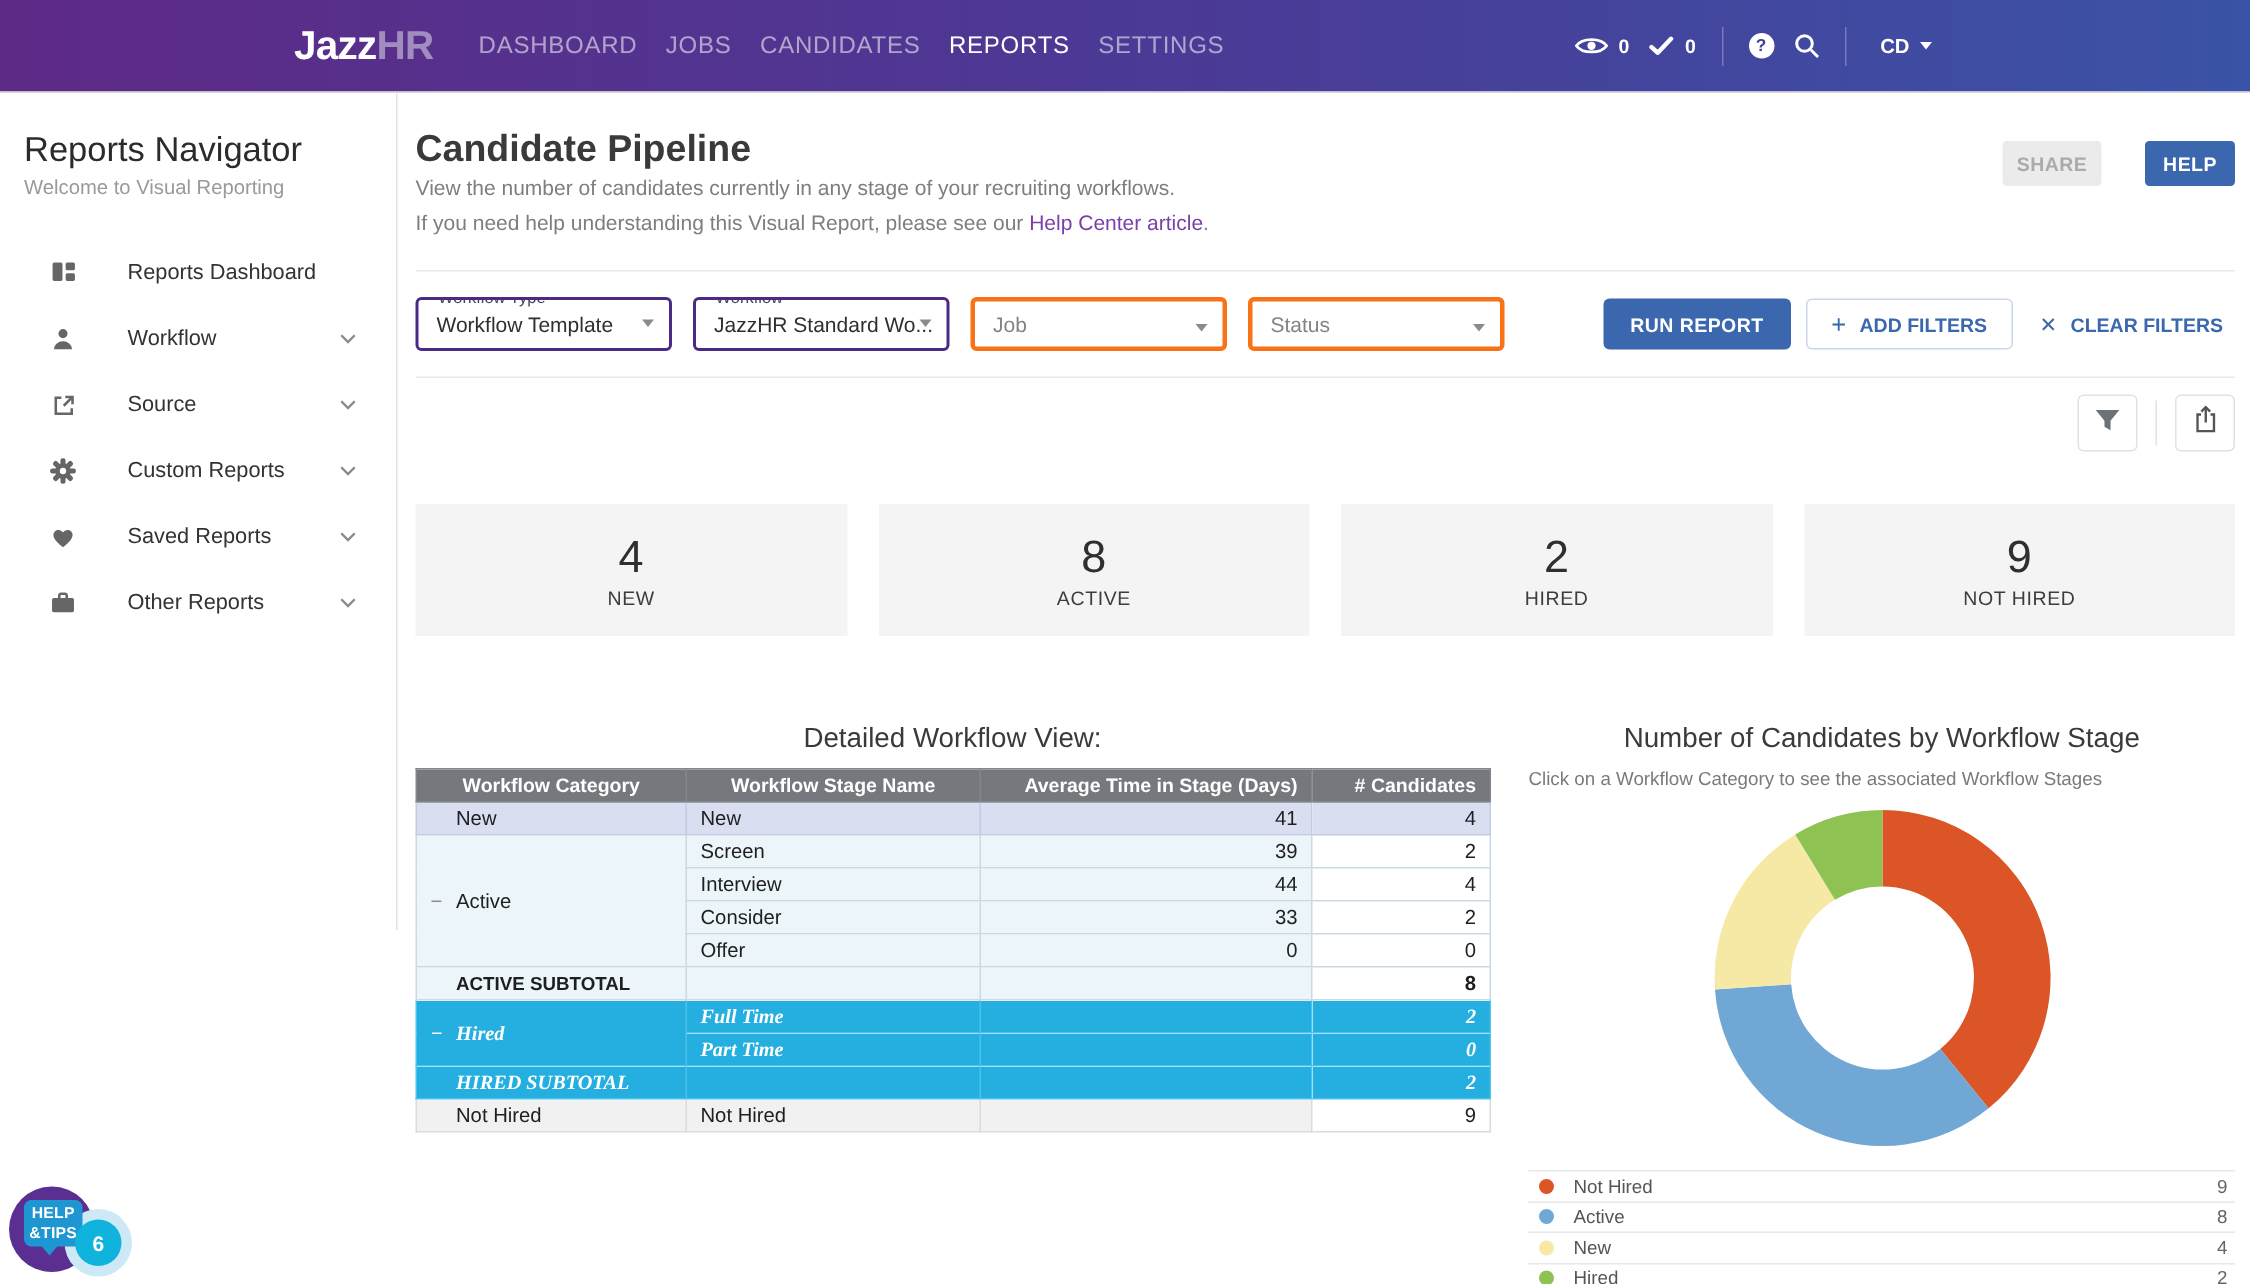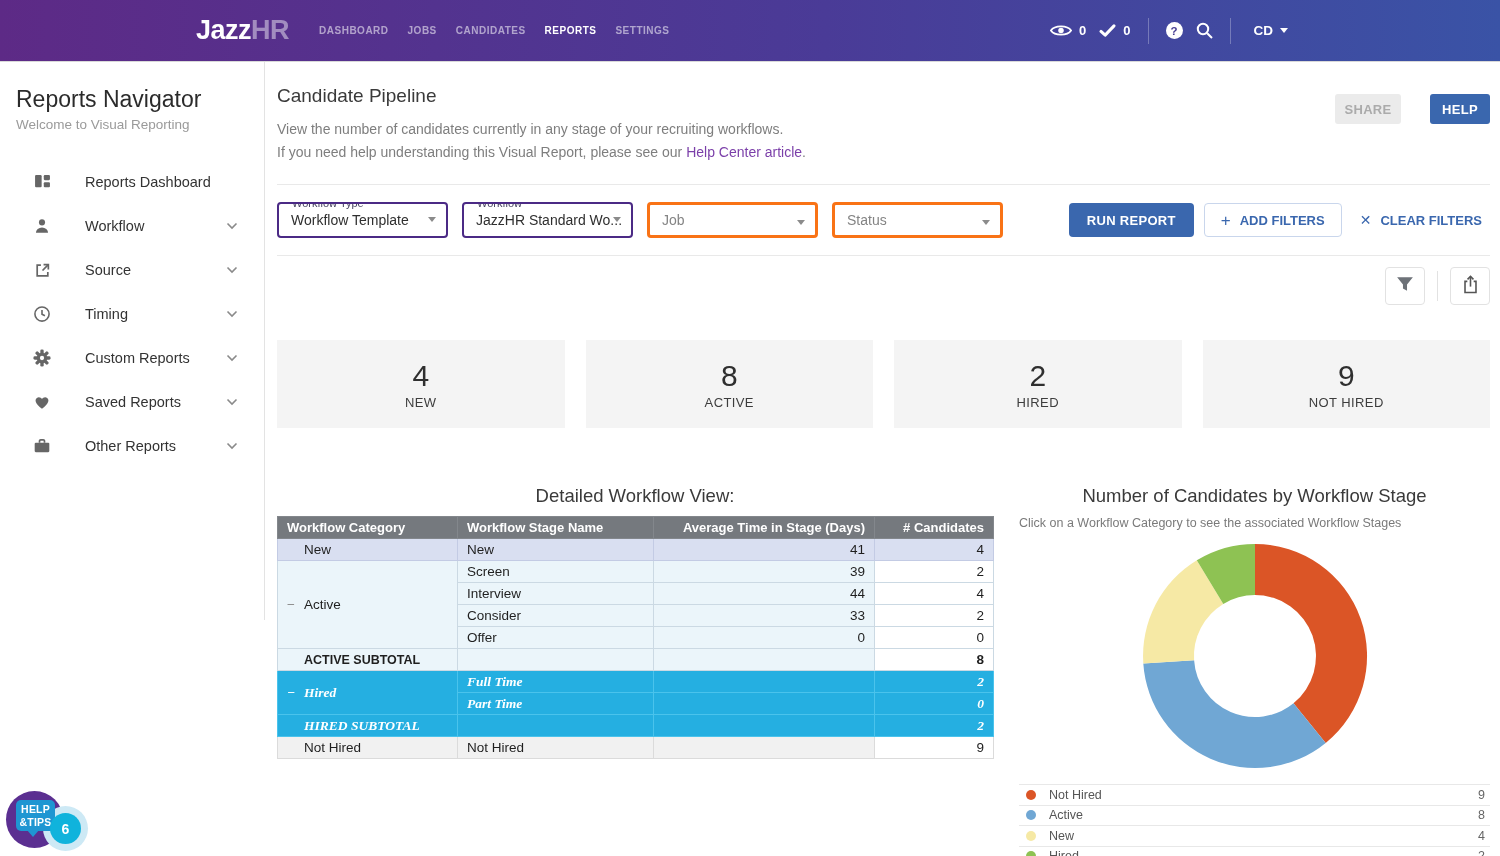--- a/index.html
+++ b/index.html
@@ -8,21 +8,21 @@
   .app { position:relative; width:1500px; height:856px; }
 
   
   .nav { height:62px; display:flex; align-items:center;
     background:linear-gradient(90deg,#5D2A86 0%,#4A3B97 55%,#3A53A6 100%);
     border-bottom:1px solid #d9d9d9; }
   .nav-logo { margin-left:196px; font-size:27px; font-weight:800; letter-spacing:-.5px; cursor:pointer; }
   .nav-logo .b1 { color:#fff; }
   .nav-logo .b2 { color:rgba(255,255,255,.45); }
   .nav-links { display:flex; gap:19px; margin-left:30px; }
-  .nav-link { font-size:10px; font-weight:700; letter-spacing:.5px;
+  .nav-link { font-size:16px; font-weight:400; letter-spacing:.5px;
     color:rgba(255,255,255,.55); cursor:pointer; text-decoration:none;text-align:center; }
   .nav-link.active { color:#fff; }
   .nav-right { margin-left:auto; margin-right:212px; display:flex; align-items:center; gap:13px; }
   .nav-count { display:flex; align-items:center; gap:7px; color:#fff;
     font-size:13px; font-weight:700; cursor:pointer; }
   .nav-vdiv { width:1px; height:26px; background:rgba(255,255,255,.28); margin:0 4px; }
   .q-circle { width:17px; height:17px; border-radius:50%; background:#fff; color:#463D92;
     font-size:11.5px; font-weight:800; display:flex; align-items:center; justify-content:center; cursor:pointer; }
   .nav-user { display:flex; align-items:center; gap:7px; color:#fff; font-size:13.5px;
     font-weight:700; cursor:pointer; margin-left:6px; }
@@ -37,21 +37,21 @@
   .sb-sub { font-size:13.5px; color:#9a9a9a; margin:4px 0 0 16px; }
   .sb-menu { margin-top:28px; }
   .sb-item { display:flex; align-items:center; height:44px; padding:0 26px 0 32px; cursor:pointer; }
   .sb-item .sb-icon { width:20px; display:flex; justify-content:center; }
   .sb-item .sb-label { margin-left:33px; font-size:14.5px; color:#333; }
   .sb-item .sb-chev { margin-left:auto; display:flex; }
 
   
   .main { flex:1; padding:0 10px 0 12px; }
   .report-header { display:flex; justify-content:space-between; padding-top:23px; }
-  .page-title { font-size:19px; font-weight:400; color:#3a3a3a; margin-bottom:11px; }
+  .page-title { font-size:25px; font-weight:700; color:#3a3a3a; }
   .desc { font-size:14px; color:#7e7e7e; line-height:23px; }
   .link { color:#7B3FA9; cursor:pointer; }
   .hdr-buttons { display:flex; gap:9px; padding-top:9px; }
   .btn { border:none; border-radius:3px; font-size:13px; font-weight:700;
     letter-spacing:.3px; cursor:pointer; font-family:inherit;margin-left:20px; }
   .btn-share { width:66px; height:30px; background:#EBEBEB; color:#ABABAB; }
   .btn-save { width:60px; height:30px; background:#3A67AE; color:#fff; }
 
   
   .filter-bar { margin-top:20px; border-top:1px solid #e9e9e9; border-bottom:1px solid #e9e9e9;
@@ -88,21 +88,21 @@
     align-items:center; justify-content:center; cursor:pointer; }
   .stat-value { font-size:30px; color:#2f2f2f; line-height:34px; }
   .stat-label { font-size:13px; color:#3d3d3d; letter-spacing:.4px; margin-top:2px; }
 
   
   .lower { display:flex; gap:26px; margin-top:57px; }
   .table-col { width:716px; flex:0 0 716px; }
   .section-title { font-size:18.5px; font-weight:400; color:#3a3a3a; margin-bottom:9px;text-align:center; }
   table.wf { border-collapse:collapse; width:716px; table-layout:fixed; font-size:13.5px; color:#1f1f1f; }
   table.wf th { background:#75797E; color:#fff; font-size:13px; font-weight:700;
-    padding:3px 9px; border:1px solid #83878C; height:22px; text-align:left; }
+    padding:3px 9px; border:1px solid #83878C; height:22px; text-align:center; }
   table.wf th.r { text-align:right;margin-top:37px; }
   table.wf td { padding:2px 9px; height:22px; border:1px solid #CBD9E3;
     white-space:nowrap; overflow:hidden; vertical-align:middle; }
   td.num, td.count { text-align:right; }
   .minus-ico { display:inline-block; width:17px; color:#8b8b8b; }
   .minus-sp { display:inline-block; width:17px; }
   tr.v-new td { background:#D9DFF1; border-color:#C3CBE4; }
   tr.v-active td, tr.v-active-subtotal td { background:#EBF5FA; }
   tr.v-active td.count, tr.v-active-subtotal td.count, tr.v-nothired td.count { background:#fff; }
   tr.v-active-subtotal td.count { font-weight:700; }
@@ -217,34 +217,20 @@
   </div>
           <div class="sb-item">
     <span class="sb-icon">
               <svg viewBox="0 0 16 16" width="17" height="17" fill="none" stroke="#666" stroke-width="1.6">
                 <path d="M6.5 3 H3 V13 H13 V9.5"></path>
                 <path d="M9 2.5 H13.5 V7"></path>
                 <path d="M13.2 2.8 L8 8"></path>
               </svg>
             </span>
     <span class="sb-label">Source</span>
-    <span class="sb-chev">
-              <svg viewBox="0 0 12 8" width="12" height="8" fill="none" stroke="#8a8a8a" stroke-width="1.6">
-                <path d="M1.5 1.5 L6 6 L10.5 1.5"></path>
-              </svg>
-            </span>
-  </div>
-          <div class="sb-item">
-    <span class="sb-icon">
-              <svg viewBox="0 0 16 16" width="18" height="18" fill="none" stroke="#666" stroke-width="1.4">
-                <circle cx="8" cy="8" r="6.3"></circle>
-                <path d="M8 4.4 V8.2 L10.6 9.6"></path>
-              </svg>
-            </span>
-    <span class="sb-label">Timing</span>
     <span class="sb-chev">
               <svg viewBox="0 0 12 8" width="12" height="8" fill="none" stroke="#8a8a8a" stroke-width="1.6">
                 <path d="M1.5 1.5 L6 6 L10.5 1.5"></path>
               </svg>
             </span>
   </div>
           <div class="sb-item">
     <span class="sb-icon">
               <svg viewBox="0 0 16 16" width="18" height="18" fill="#666">
                 <g transform="translate(8,8)">

